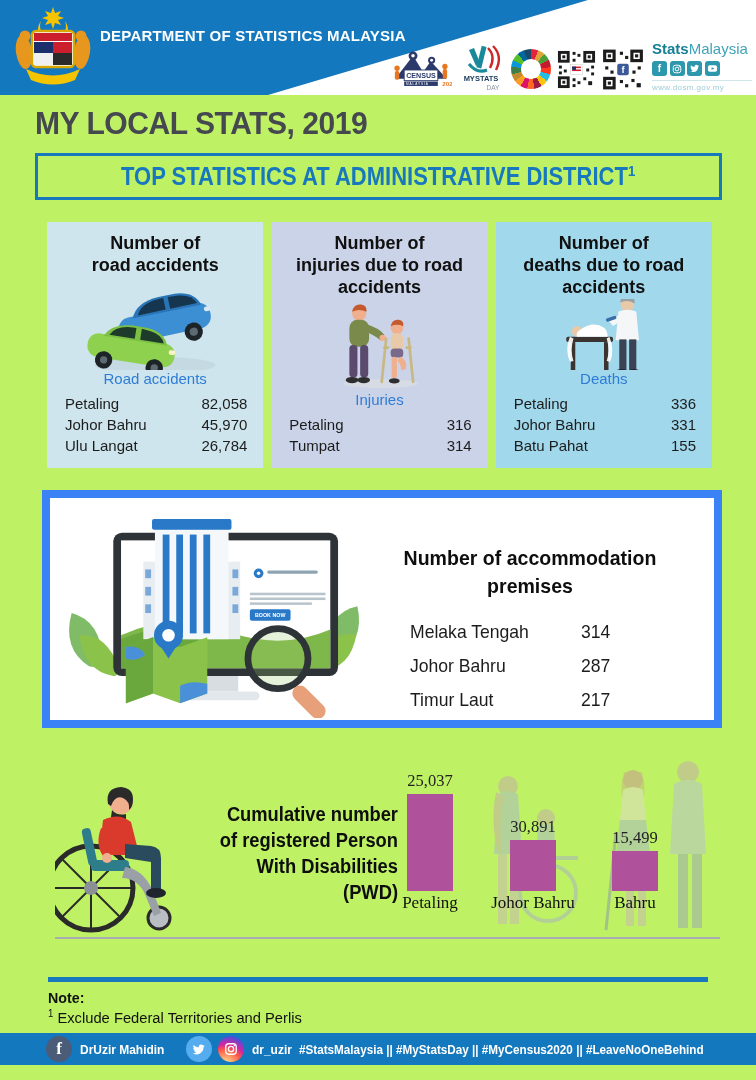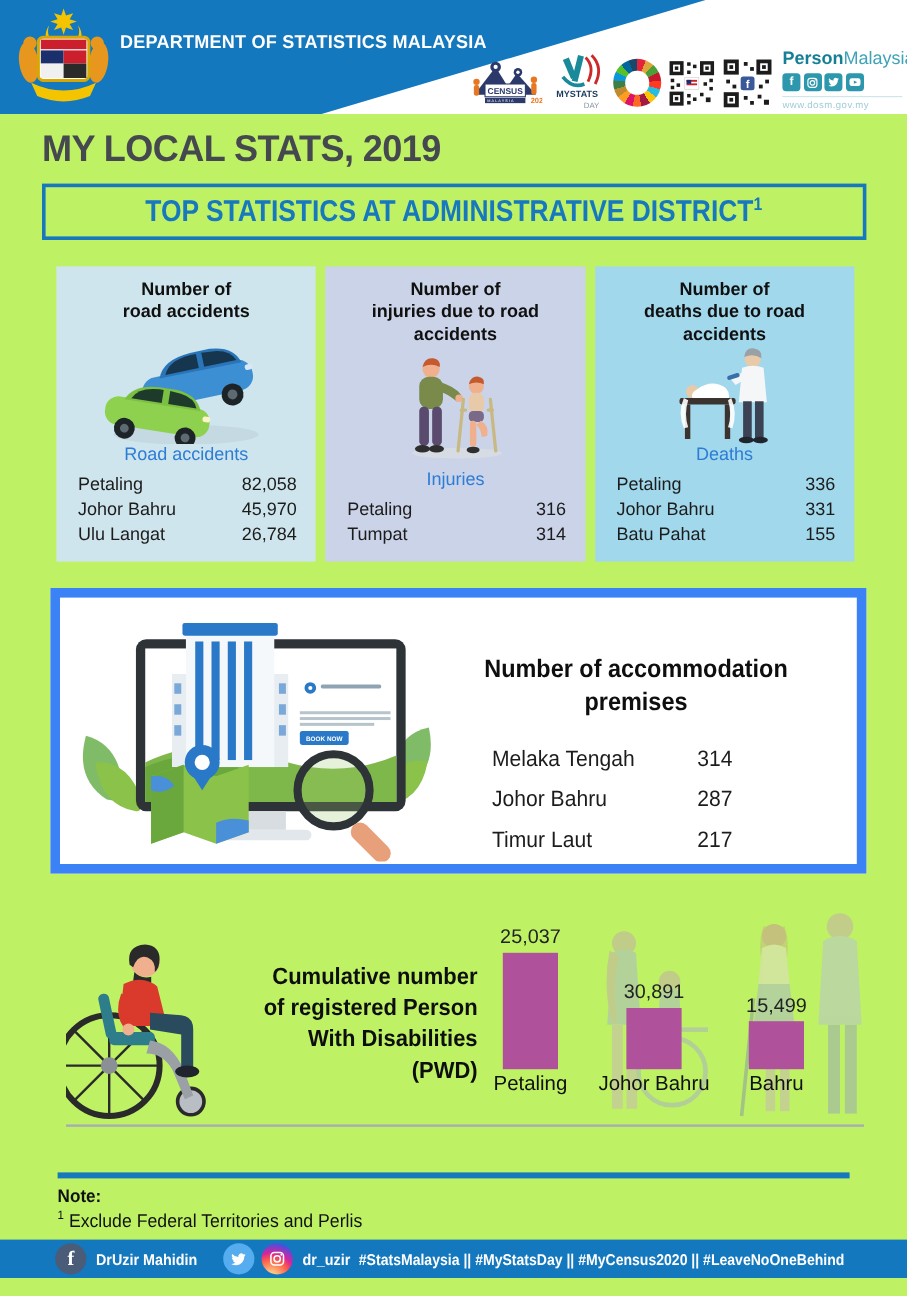--- a/index.html
+++ b/index.html
@@ -37,21 +37,21 @@
     color:#45494f; letter-spacing:-.5px; transform:scaleX(.97); transform-origin:left; white-space:nowrap; }
   .subtitle-box { position:absolute; left:35px; top:153px; width:687px; height:47px;
     border:3px solid #1778be; display:flex; align-items:center; justify-content:center; }
   .subtitle-text { display:inline-block; transform:scaleX(.88); font-size:25px; font-weight:bold;
     color:#1778be; white-space:nowrap; }
   .sup { vertical-align:super; font-size:60%; }
 
   
   .cards { position:absolute; left:47px; top:222px; width:665px; height:246px; display:flex; gap:8px; }
   .card { flex:1; display:flex; flex-direction:column; }
-  .card-title { margin-top:11px; text-align:center; font-size:15px; font-weight:bold;
+  .card-title { margin-top:11px; text-align:center; font-size:18px; font-weight:bold;
     line-height:1.22; color:#101010; white-space:pre-line; }
   .card-illu { flex:1; display:flex; align-items:center; justify-content:center; overflow:hidden; }
   .card-label { text-align:center; font-size:15px; color:#2d7cd6; margin-bottom:6px; }
   .card-rows { padding:0 16px 12px 18px; }
   .card-row { display:flex; justify-content:space-between; font-size:15px; line-height:21px; color:#1c1c1c; }
 
   
   .acc-box { position:absolute; left:42px; top:490px; width:680px; height:238px;
     background:#fff; border:8px solid #3b82f6; }
   .acc-illu { position:absolute; left:10px; top:12px; width:310px; height:208px; }
@@ -59,21 +59,21 @@
   .acc-title { text-align:center; font-size:21px; font-weight:bold; color:#0e0e0e; line-height:1.35;
     transform:scaleX(.93); }
   .acc-rows { margin-top:14px; padding-left:60px; }
   .acc-row { display:flex; font-size:18.5px; line-height:34px; color:#1c1c1c; transform:scaleX(.95); transform-origin:left; }
   .acc-row .n { width:180px; }
 
   
   .pwd-illu { position:absolute; left:55px; top:772px; width:140px; height:163px; }
   .pwd-heading { position:absolute; left:188px; top:802px; width:210px; text-align:right;
     font-size:19.5px; font-weight:bold; line-height:1.33; color:#0e0e0e; transform:scaleX(.94); transform-origin:right; }
-  .pwd-chart { position:absolute; left:392px; top:758px; width:350px; height:180px; }
+  .pwd-chart { position:absolute; left:380px; top:758px; width:350px; height:180px;font-family:Liberation Serif, serif; }
   .pwd-people { position:absolute; left:8px; top:0; width:335px; height:180px; opacity:.5; }
   .bar-group { position:absolute; bottom:25px; width:100px; display:flex; flex-direction:column; align-items:center; }
   .bar-value { font-size:16.5px; color:#222; margin-bottom:3px; }
   .bar { width:46px; background:#b0519c; }
   .bar-label { font-size:17px; color:#111; margin-top:2px; white-space:nowrap; }
   .g0 { left:0; } .g1 { left:103px; } .g2 { left:205px; }
   .divider { position:absolute; left:55px; top:937px; width:665px; height:1.5px; background:#a7adb3; }
 
   
   .blue-hr { position:absolute; left:48px; top:977px; width:660px; height:4.5px; background:#1778be; }
@@ -211,21 +211,21 @@
       <g fill="#1c1c1c">
           <rect x="6.5" y="6.5" width="3" height="3"></rect>
           <rect x="32.5" y="6.5" width="3" height="3"></rect>
           <rect x="6.5" y="32.5" width="3" height="3"></rect>
         </g>
       <rect x="15.5" y="15.5" width="11" height="11" rx="2" fill="#3b5998"></rect>
       <text x="21" y="24.5" font-size="9" font-weight="bold" fill="#fff" text-anchor="middle">f</text>
     </svg>
 
     <div class="logo stats-block">
-      <div class="stats-brand"><b>Person</b><span>Malaysia</span></div>
+      <div class="stats-brand"><b>Stats</b><span>Malaysia</span></div>
       <div class="social-row">
         <div class="s-icon">f</div>
         <div class="s-icon">
           <svg width="10" height="10" viewBox="0 0 24 24" fill="none" stroke="#fff" stroke-width="2.4">
               <rect x="3" y="3" width="18" height="18" rx="5"></rect>
               <circle cx="12" cy="12" r="4.5"></circle>
               <circle cx="17.8" cy="6.2" r="1.4" fill="#fff" stroke="none"></circle>
             </svg>
         </div>
         <div class="s-icon">

